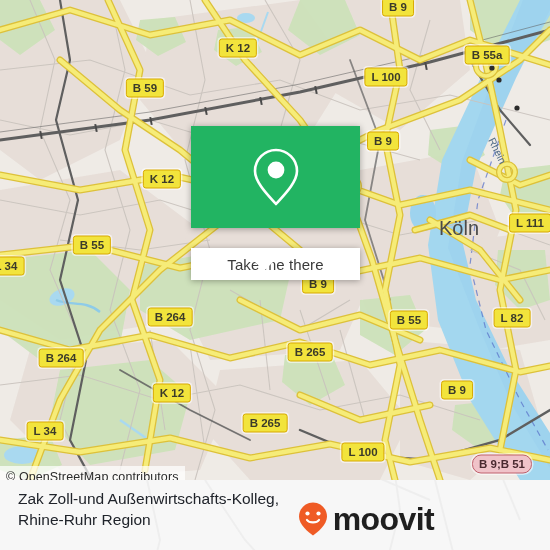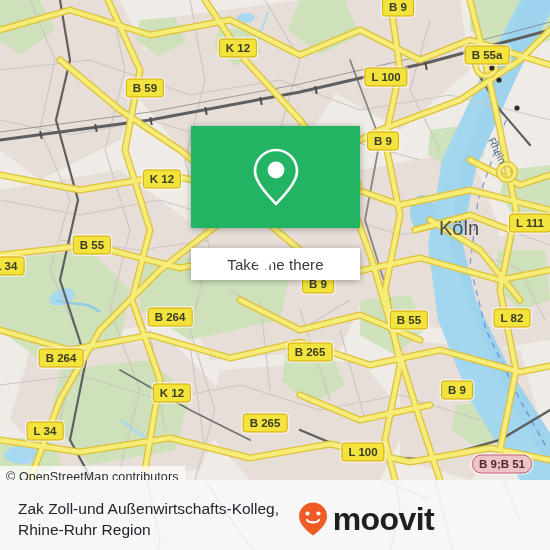--- a/index.html
+++ b/index.html
@@ -66,21 +66,21 @@
     background: #f7f7f7;
     overflow: hidden;
   }
   #footer-watermark {
     position: absolute; left: 0; top: -480px;
     opacity: .5;
   }
   #footer-inner {
     position: absolute; left: 0; top: 0;
     width: 448px; height: 70px;
-    display: flex; align-items: center;
+    display: flex; 
     padding: 8px 14px 0 18px;
   }
   #footer-title {
     flex: 1 1 auto;
     font-size: 15.5px; line-height: 21px;
     color: #20242b; letter-spacing: 0;
     padding-right: 8px;
   }
   #brand {
     flex: 0 0 auto;

